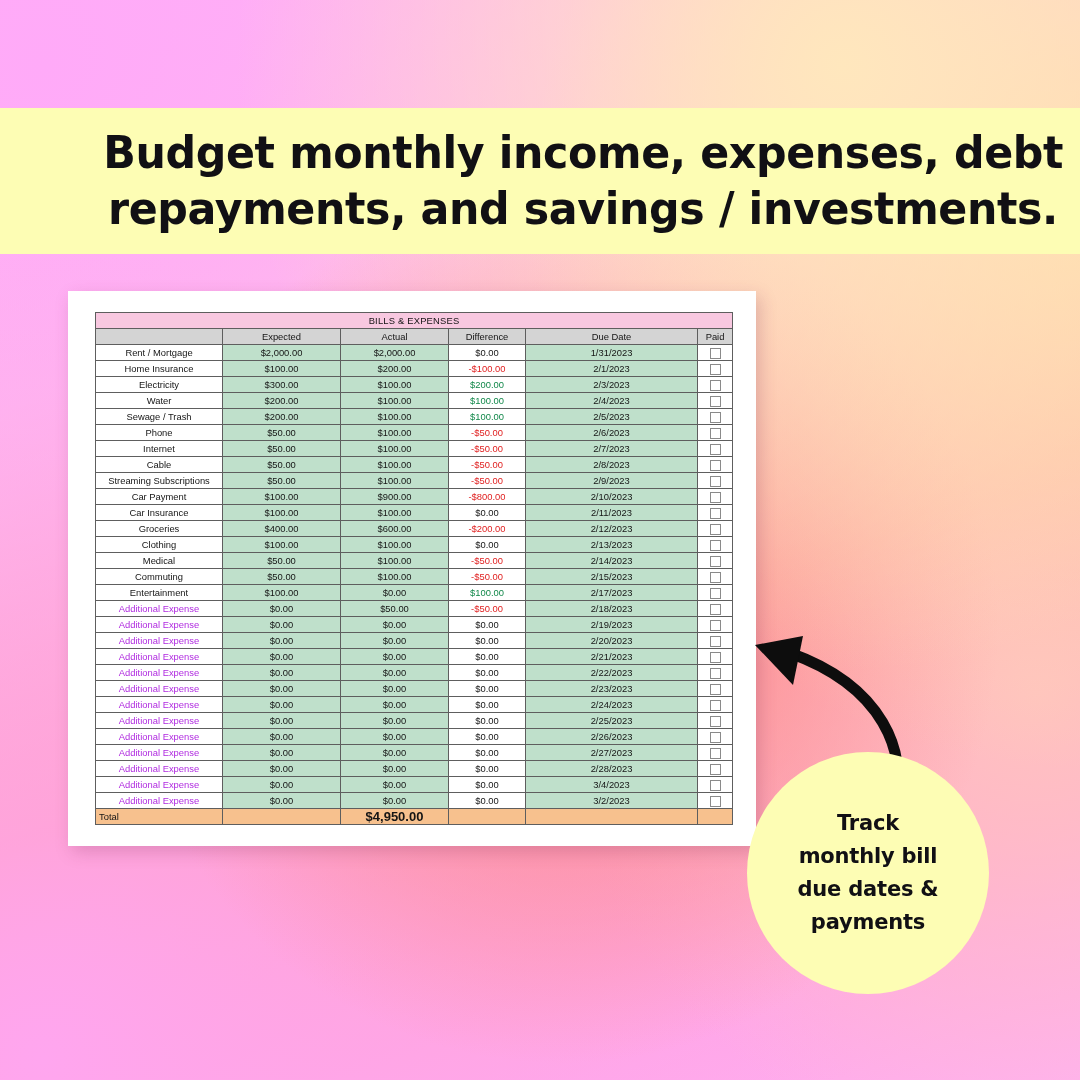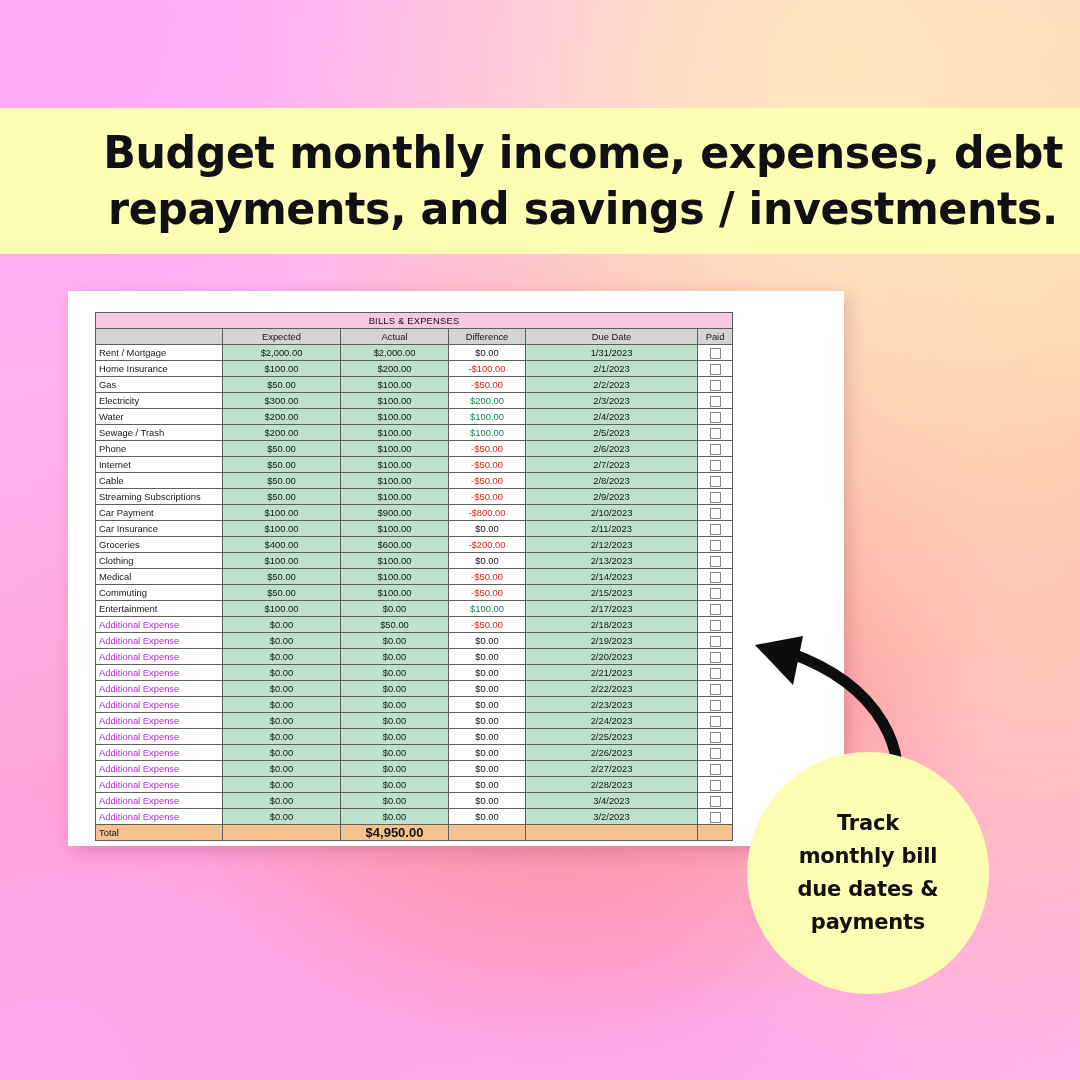--- a/index.html
+++ b/index.html
@@ -52,21 +52,21 @@
     color: #111014;
     white-space: nowrap;
     transform: scaleX(0.95);
   }
 
   
   #card {
     position: absolute;
     left: 68px;
     top: 291px;
-    width: 776px;
+    width: 688px;
     height: 555px;
     background: #ffffff;
     box-shadow: 4px 6px 16px rgba(120, 40, 80, 0.22);
   }
 
   #sheet {
     position: absolute;
     left: 27px;
     top: 21px;
     width: 637px;
@@ -112,21 +112,21 @@
     background: #d4d4d4;
     text-align: center;
     font-weight: 700;
     font-size: 9.8px;
     height: 16px;
   }
   th.hd.blank { background: #d4d4d4; }
 
   
   td.name {
-    text-align: left;
+    text-align: center;
     background: #ffffff;
   }
   td.name.extra { color: #b02ae0; }
   td.money {
     text-align: center;
     background: #bfe0cb;
     font-size: 9.2px;
   }
   td.diff {
     text-align: center;
@@ -239,28 +239,20 @@
           </tr>
           <tr>
             <td class="name">Home Insurance</td>
             <td class="money">$100.00</td>
             <td class="money">$200.00</td>
             <td class="diff neg">-$100.00</td>
             <td class="due">2/1/2023</td>
             <td class="paid"><span class="cbx"></span></td>
           </tr>
           <tr>
-            <td class="name">Gas</td>
-            <td class="money">$50.00</td>
-            <td class="money">$100.00</td>
-            <td class="diff neg">-$50.00</td>
-            <td class="due">2/2/2023</td>
-            <td class="paid"><span class="cbx"></span></td>
-          </tr>
-          <tr>
             <td class="name">Electricity</td>
             <td class="money">$300.00</td>
             <td class="money">$100.00</td>
             <td class="diff pos">$200.00</td>
             <td class="due">2/3/2023</td>
             <td class="paid"><span class="cbx"></span></td>
           </tr>
           <tr>
             <td class="name">Water</td>
             <td class="money">$200.00</td>

